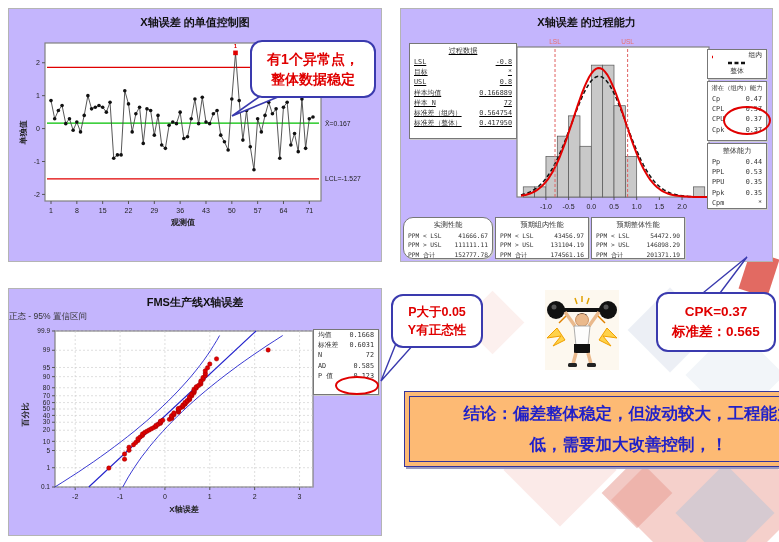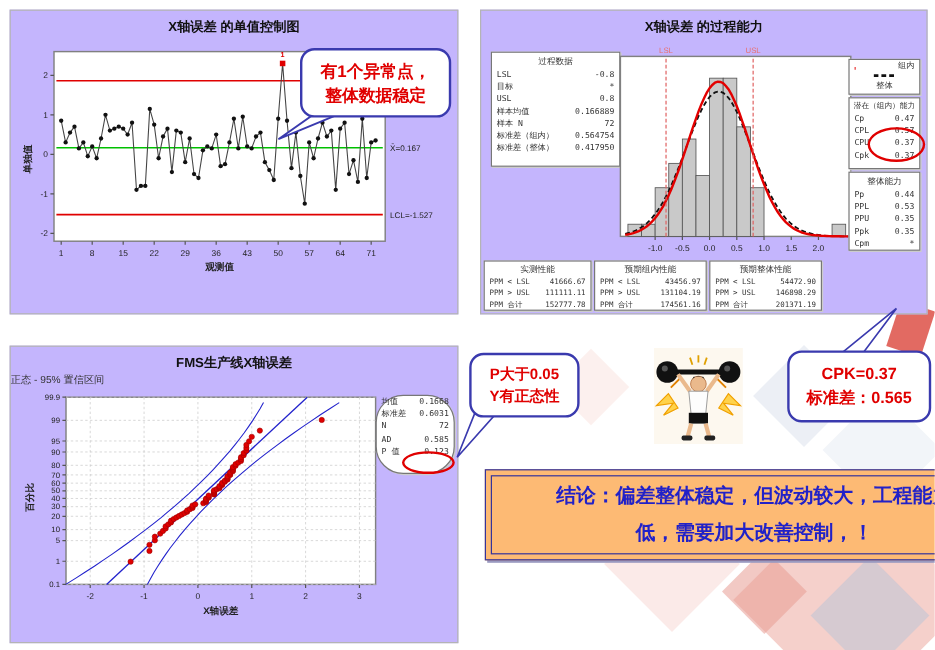--- a/index.html
+++ b/index.html
@@ -157,21 +157,21 @@
         <circle cx="294.3098591549296" cy="83.70833333333334" r="1.8" fill="#111"></circle>
         <circle cx="298" cy="82.0625" r="1.8" fill="#111"></circle>
         <text x="310" y="90.58625" font-size="6.8" fill="#222">X̄=0.167</text>
         <text x="310" y="146.34708333333333" font-size="6.8" fill="#222">LCL=-1.527</text>
       </svg>
   </div>
 
   <div class="panel" style="left:400px;top:8px;width:371px;height:252px;">
     <div class="ptitle">X轴误差 的过程能力</div>
 
-    <div class="sbox" style="left:8px;top:34px;width:106px;height:94px;">
+    <div class="sbox" style="left:8px;top:34px;width:106px;height:94px;text-decoration:underline;">
       <div class="sbox-title">过程数据</div>
       <div>
           <div class="srow">
             <span>LSL</span>
             <span>-0.8</span>
           </div>
           <div class="srow">
             <span>目标</span>
             <span>*</span>
           </div>
@@ -290,21 +290,21 @@
             <span>Ppk</span>
             <span>0.35</span>
           </div>
           <div class="srow">
             <span>Cpm</span>
             <span>*</span>
           </div>
         </div>
     </div>
 
-    <div class="sbox" style="left:2px;top:208px;width:88px;height:40px;">
+    <div class="sbox" style="left:2px;top:208px;width:88px;height:40px;border-radius:10px;">
       <div class="sbox-title">实测性能</div>
       <div>
           <div class="srow" style="font-size: 6.2px;">
             <span>PPM &lt; LSL</span>
             <span>41666.67</span>
           </div>
           <div class="srow" style="font-size: 6.2px;">
             <span>PPM &gt; USL</span>
             <span>111111.11</span>
           </div>
@@ -489,21 +489,21 @@
         <circle cx="190.0695652173913" cy="56.36104421142664" r="2.2" fill="#e00000" stroke="#a00000" stroke-width="0.5"></circle>
         <circle cx="190.0695652173913" cy="54.54363864917713" r="2.2" fill="#e00000" stroke="#a00000" stroke-width="0.5"></circle>
         <circle cx="192.31304347826085" cy="52.546678284236265" r="2.2" fill="#e00000" stroke="#a00000" stroke-width="0.5"></circle>
         <circle cx="192.31304347826085" cy="50.31510434485296" r="2.2" fill="#e00000" stroke="#a00000" stroke-width="0.5"></circle>
         <circle cx="192.31304347826085" cy="47.76344545221302" r="2.2" fill="#e00000" stroke="#a00000" stroke-width="0.5"></circle>
         <circle cx="194.55652173913043" cy="44.74751762088818" r="2.2" fill="#e00000" stroke="#a00000" stroke-width="0.5"></circle>
         <circle cx="196.79999999999998" cy="40.99212937805391" r="2.2" fill="#e00000" stroke="#a00000" stroke-width="0.5"></circle>
         <circle cx="203.53043478260872" cy="35.851582892397914" r="2.2" fill="#e00000" stroke="#a00000" stroke-width="0.5"></circle>
         <circle cx="255.1304347826087" cy="26.958053650275193" r="2.2" fill="#e00000" stroke="#a00000" stroke-width="0.5"></circle>
       </svg>
-    <div class="sbox" style="left:304px;top:40px;width:64px;height:64px;border-radius:23px;">
+    <div class="sbox" style="left:304px;top:40px;width:64px;height:64px;">
       <div>
           <div class="srow">
             <span>均值</span>
             <span>0.1668</span>
           </div>
           <div class="srow">
             <span>标准差</span>
             <span>0.6031</span>
           </div>
           <div class="srow">

